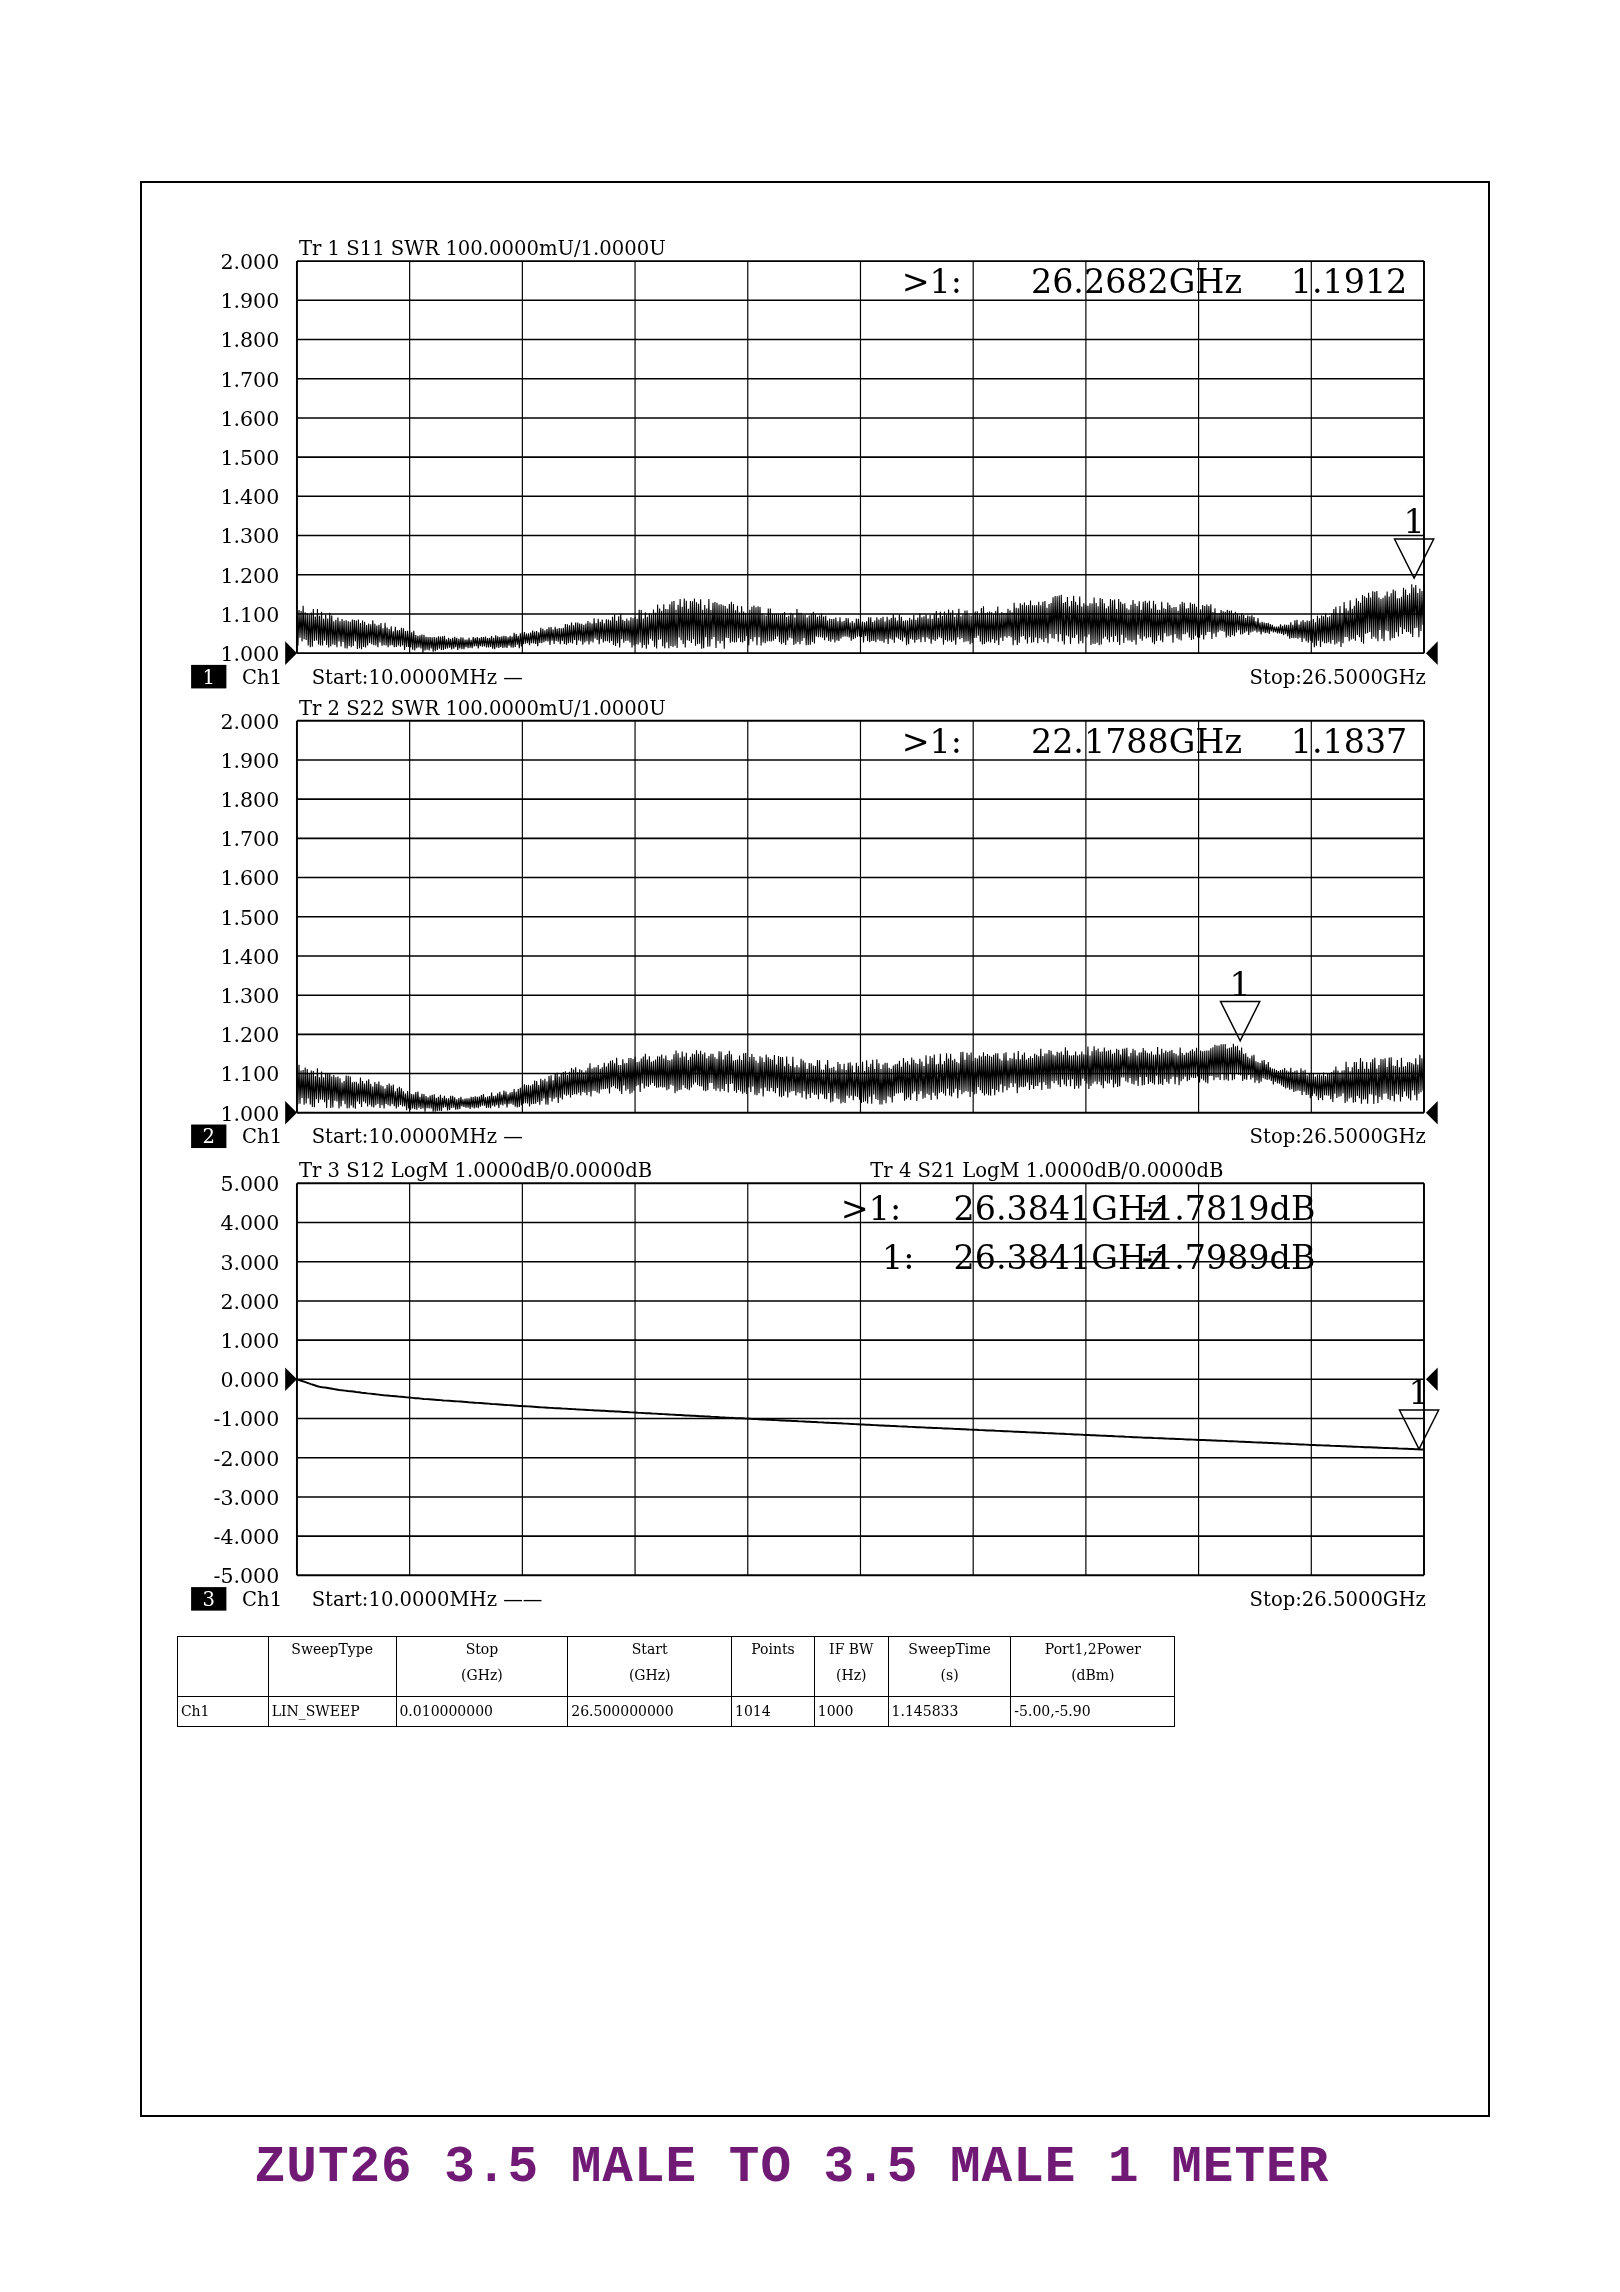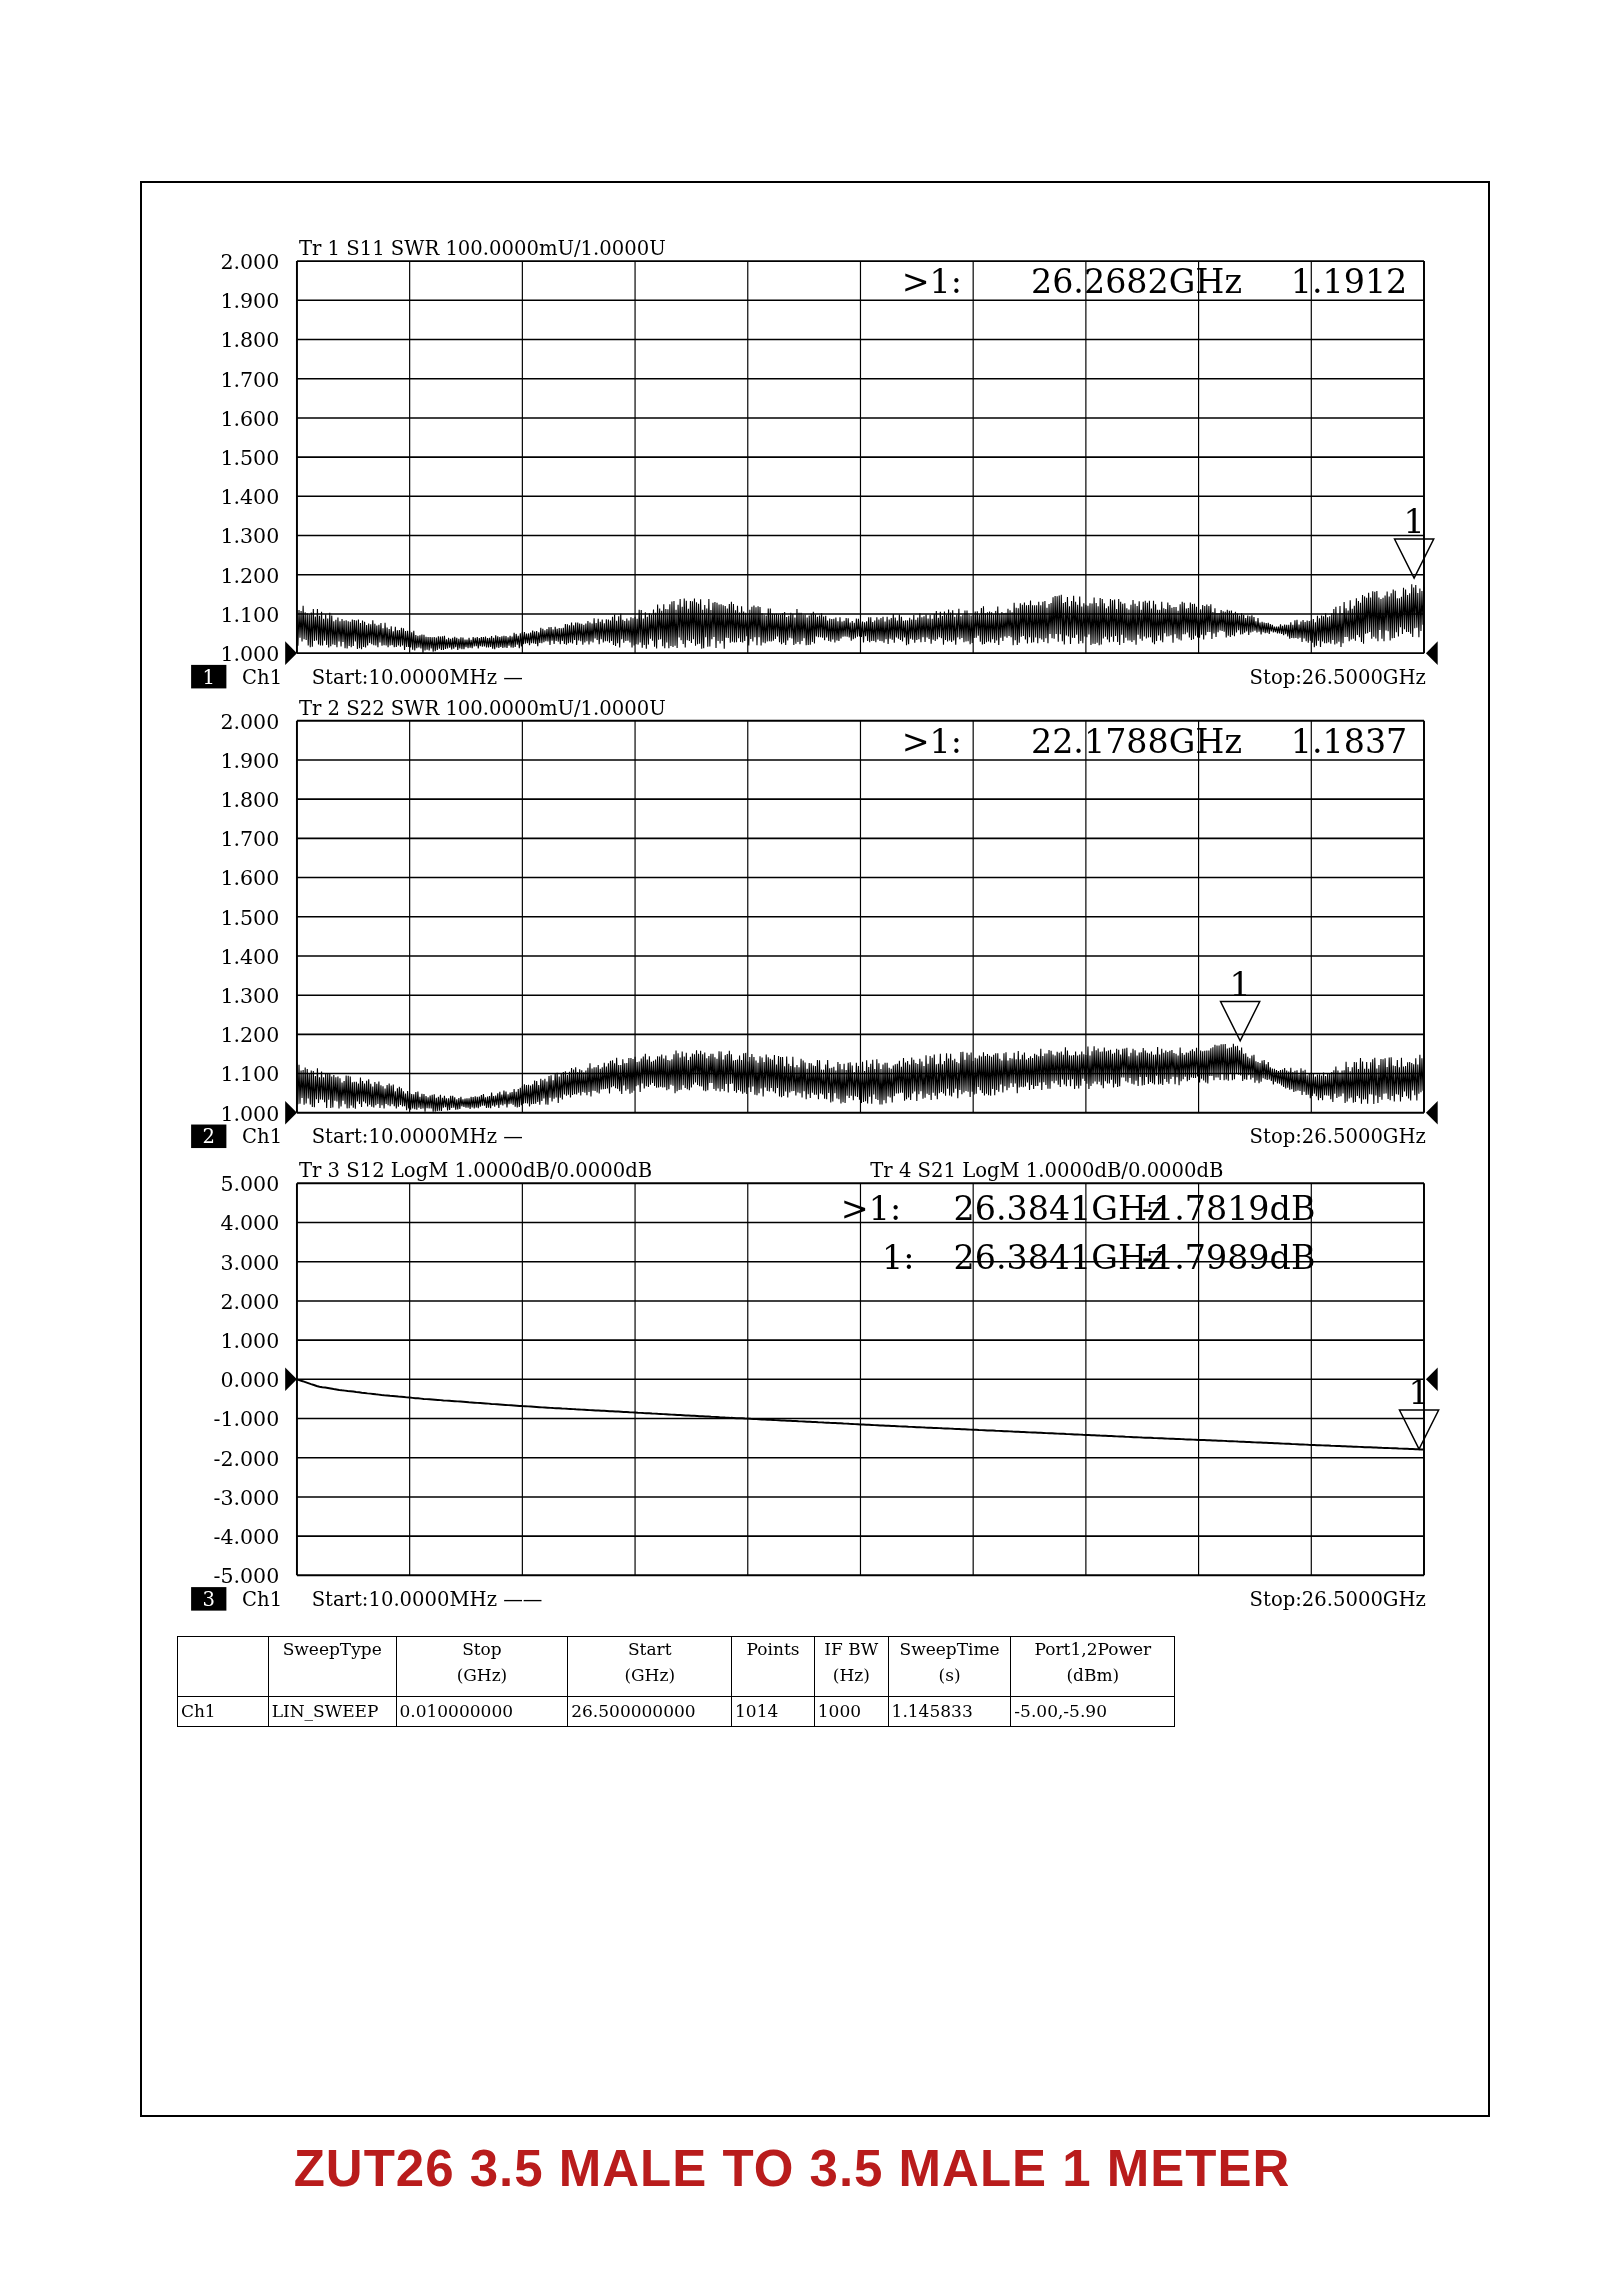--- a/index.html
+++ b/index.html
@@ -6,26 +6,26 @@
   body { width: 1620px; height: 2293px; position: relative; overflow: hidden; }
   #page { position: absolute; left: 0; top: 4px; width: 1620px; height: 2293px; }
   .frame { position: absolute; left: 140px; top: 177px; width: 1350px; height: 1936px; border: 2px solid #000; box-sizing: border-box; }
   svg text { font-family: "DejaVu Serif", "Liberation Serif", serif; fill: #000; }
   .tick { font-size: 21px; }
   .hdr { font-size: 20px; }
   .readout { font-size: 34px; }
   .chlbl { font-size: 20px; }
   .title {
     position: absolute; left: 0; top: 2135px; width: 1584px; text-align: center;
-    font-family: Liberation Sans, sans-serif; font-weight: bold;
-    font-size: 51px; letter-spacing: 1px; color: #b91c1c;
+    font-family: Liberation Mono, monospace; font-weight: bold;
+    font-size: 51px; letter-spacing: 1px; color: #701a75;
   }
   table.sweep {
     position: absolute; left: 177px; top: 1632px; border-collapse: collapse;
-    font-family: "DejaVu Serif", "Liberation Serif", serif; font-size: 17px;
+    font-family: "DejaVu Serif", "Liberation Serif", serif; font-size: 14px;
   }
   table.sweep td, table.sweep th {
     border: 1.5px solid #000; padding: 0 2.9px; font-weight: normal; white-space: nowrap;
   }
   table.sweep th { vertical-align: top; text-align: center; height: 59px; line-height: 25.5px; }
   table.sweep td { height: 29px; text-align: left; line-height: 27.4px; }
   table.sweep .hsub { display: block; }
 </style>
 </head>
 <body>

